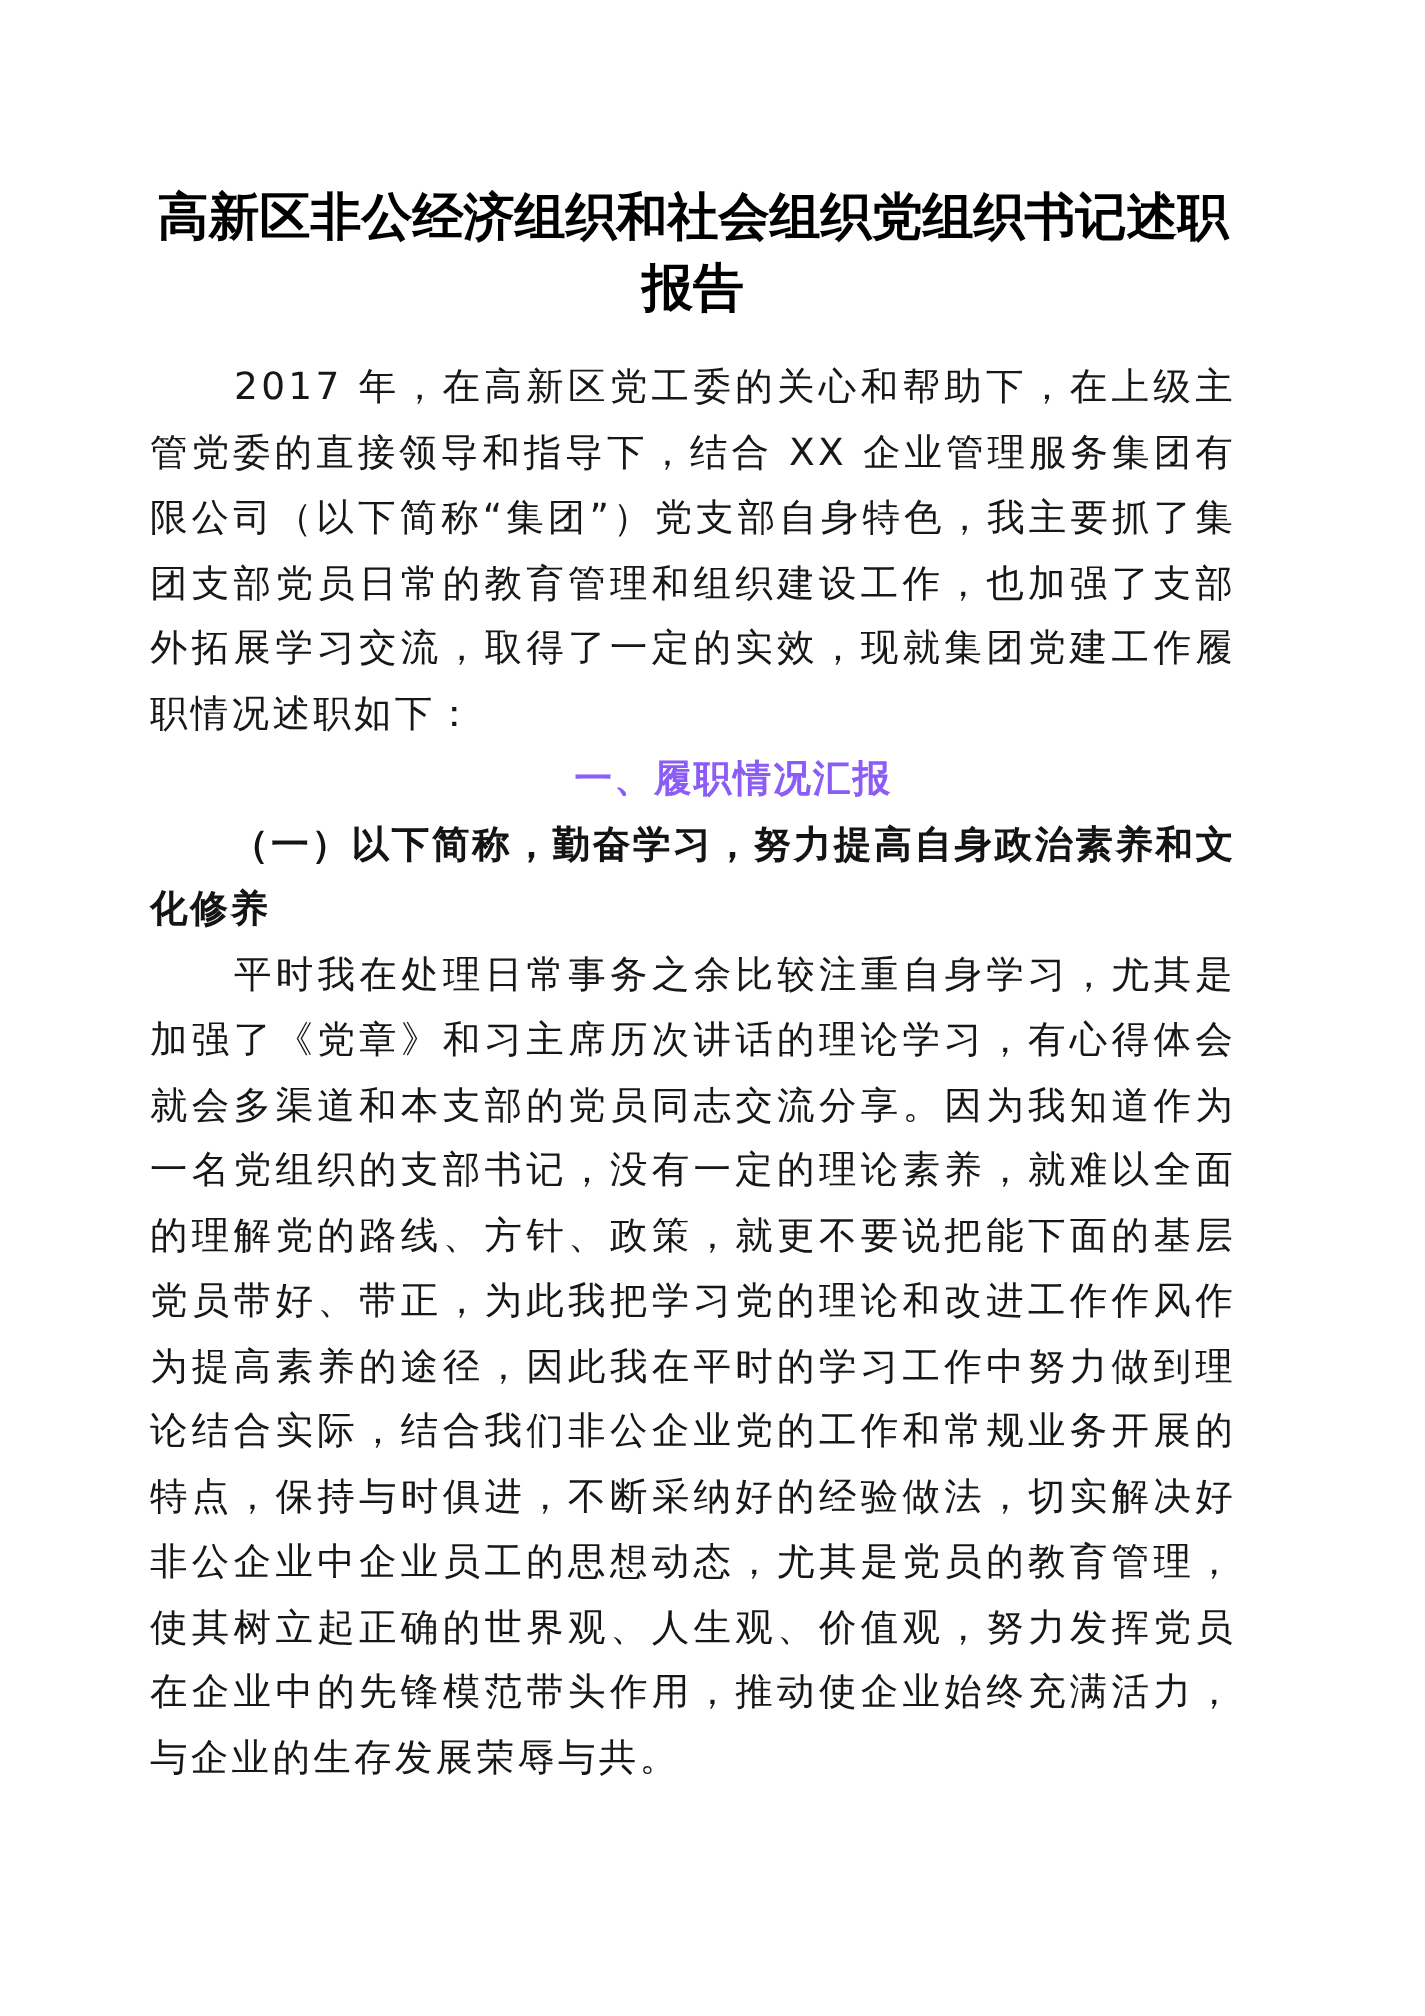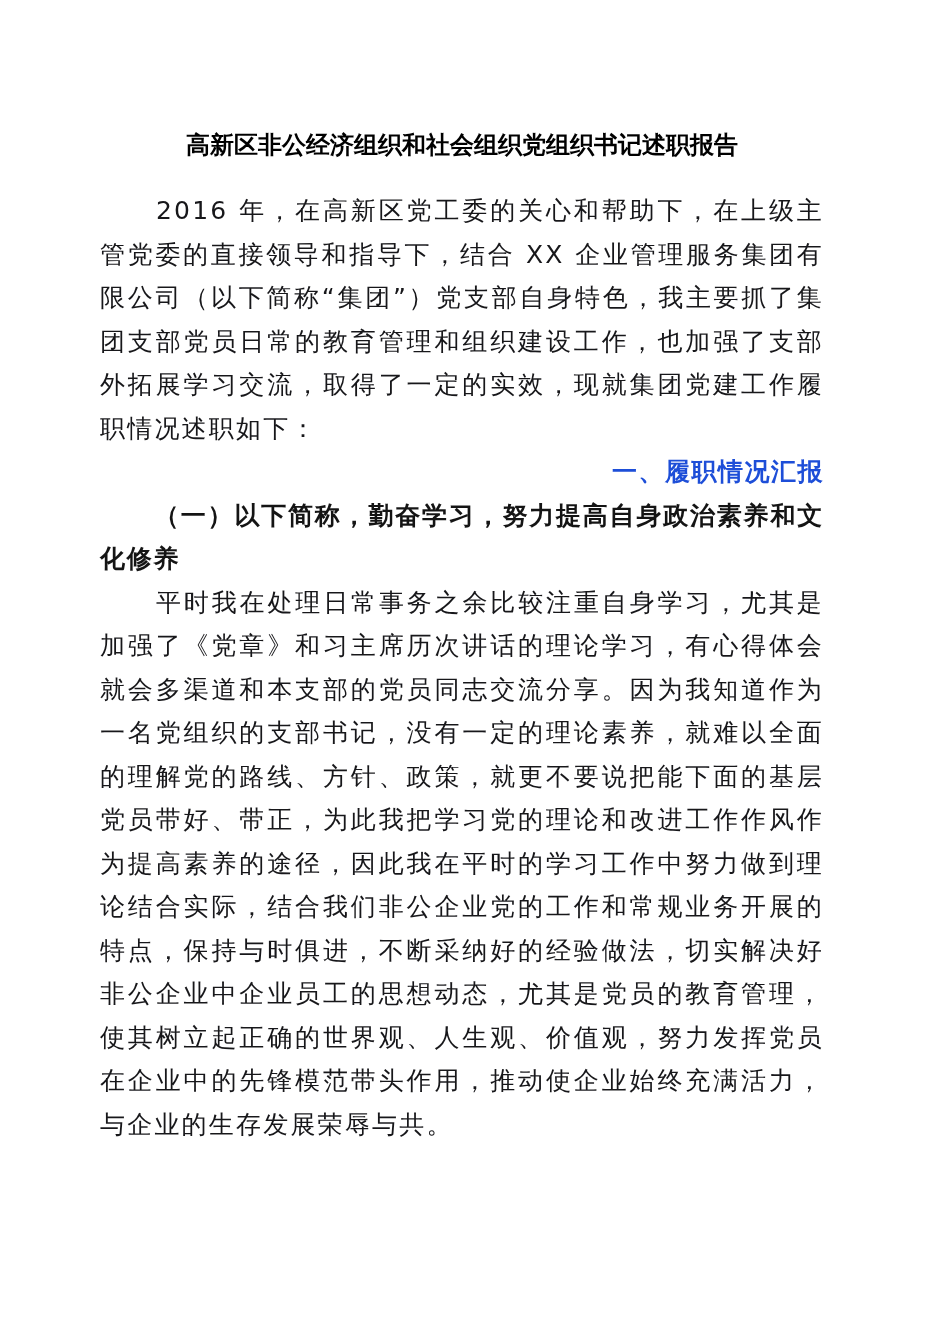--- a/index.html
+++ b/index.html
@@ -30,21 +30,21 @@
     top: 0;
     width: 724px;
   }
 
   
   .doc-title {
     margin: 0;
     padding: 0;
     font-family: "Liberation Serif", "DejaVu Serif", serif;
     font-weight: bold;
-    font-size: 24px;
+    font-size: 34px;
     line-height: 47px;
     text-align: center;
     letter-spacing: 0px;
     color: #000000;
     padding-top: 122px;
   }
 
   
   .para {
     margin: 0;
@@ -70,22 +70,22 @@
   
   .h-section {
     margin: 0;
     padding: 0;
     font-family: "DejaVu Sans", "Liberation Sans", sans-serif;
     font-weight: bold;
     font-size: 25px;
     line-height: 43.5px;
     letter-spacing: 1.5px;
     text-indent: 54px;
-    color: #1d4ed8;
-    text-align: right;
+    color: #8b5cf6;
+    text-align: center;
   }
 
   
   .h-sub {
     margin: 0;
     padding: 0;
     font-family: "DejaVu Sans", "Liberation Sans", sans-serif;
     font-weight: bold;
     font-size: 25px;
     line-height: 43.5px;
@@ -100,21 +100,21 @@
 </head>
 <body>
 
 <div class="page">
   <div class="content">
 
     <h1 class="doc-title">高新区非公经济组织和社会组织党组织书记述职报告</h1>
 
     <div class="spacer-top"></div>
 
-    <p class="para indent">2016 年，在高新区党工委的关心和帮助下，在上级主管党委的直接领导和指导下，结合 XX 企业管理服务集团有限公司（以下简称“集团”）党支部自身特色，我主要抓了集团支部党员日常的教育管理和组织建设工作，也加强了支部外拓展学习交流，取得了一定的实效，现就集团党建工作履职情况述职如下：</p>
+    <p class="para indent">2017 年，在高新区党工委的关心和帮助下，在上级主管党委的直接领导和指导下，结合 XX 企业管理服务集团有限公司（以下简称“集团”）党支部自身特色，我主要抓了集团支部党员日常的教育管理和组织建设工作，也加强了支部外拓展学习交流，取得了一定的实效，现就集团党建工作履职情况述职如下：</p>
 
     <h2 class="h-section">一、履职情况汇报</h2>
 
     <h3 class="h-sub">（一）以下简称，勤奋学习，努力提高自身政治素养和文化修养</h3>
 
     <p class="para indent">平时我在处理日常事务之余比较注重自身学习，尤其是加强了《党章》和习主席历次讲话的理论学习，有心得体会就会多渠道和本支部的党员同志交流分享。因为我知道作为一名党组织的支部书记，没有一定的理论素养，就难以全面的理解党的路线、方针、政策，就更不要说把能下面的基层党员带好、带正，为此我把学习党的理论和改进工作作风作为提高素养的途径，因此我在平时的学习工作中努力做到理论结合实际，结合我们非公企业党的工作和常规业务开展的特点，保持与时俱进，不断采纳好的经验做法，切实解决好非公企业中企业员工的思想动态，尤其是党员的教育管理，使其树立起正确的世界观、人生观、价值观，努力发挥党员在企业中的先锋模范带头作用，推动使企业始终充满活力，与企业的生存发展荣辱与共。</p>
 
   </div>
 </div>
 

